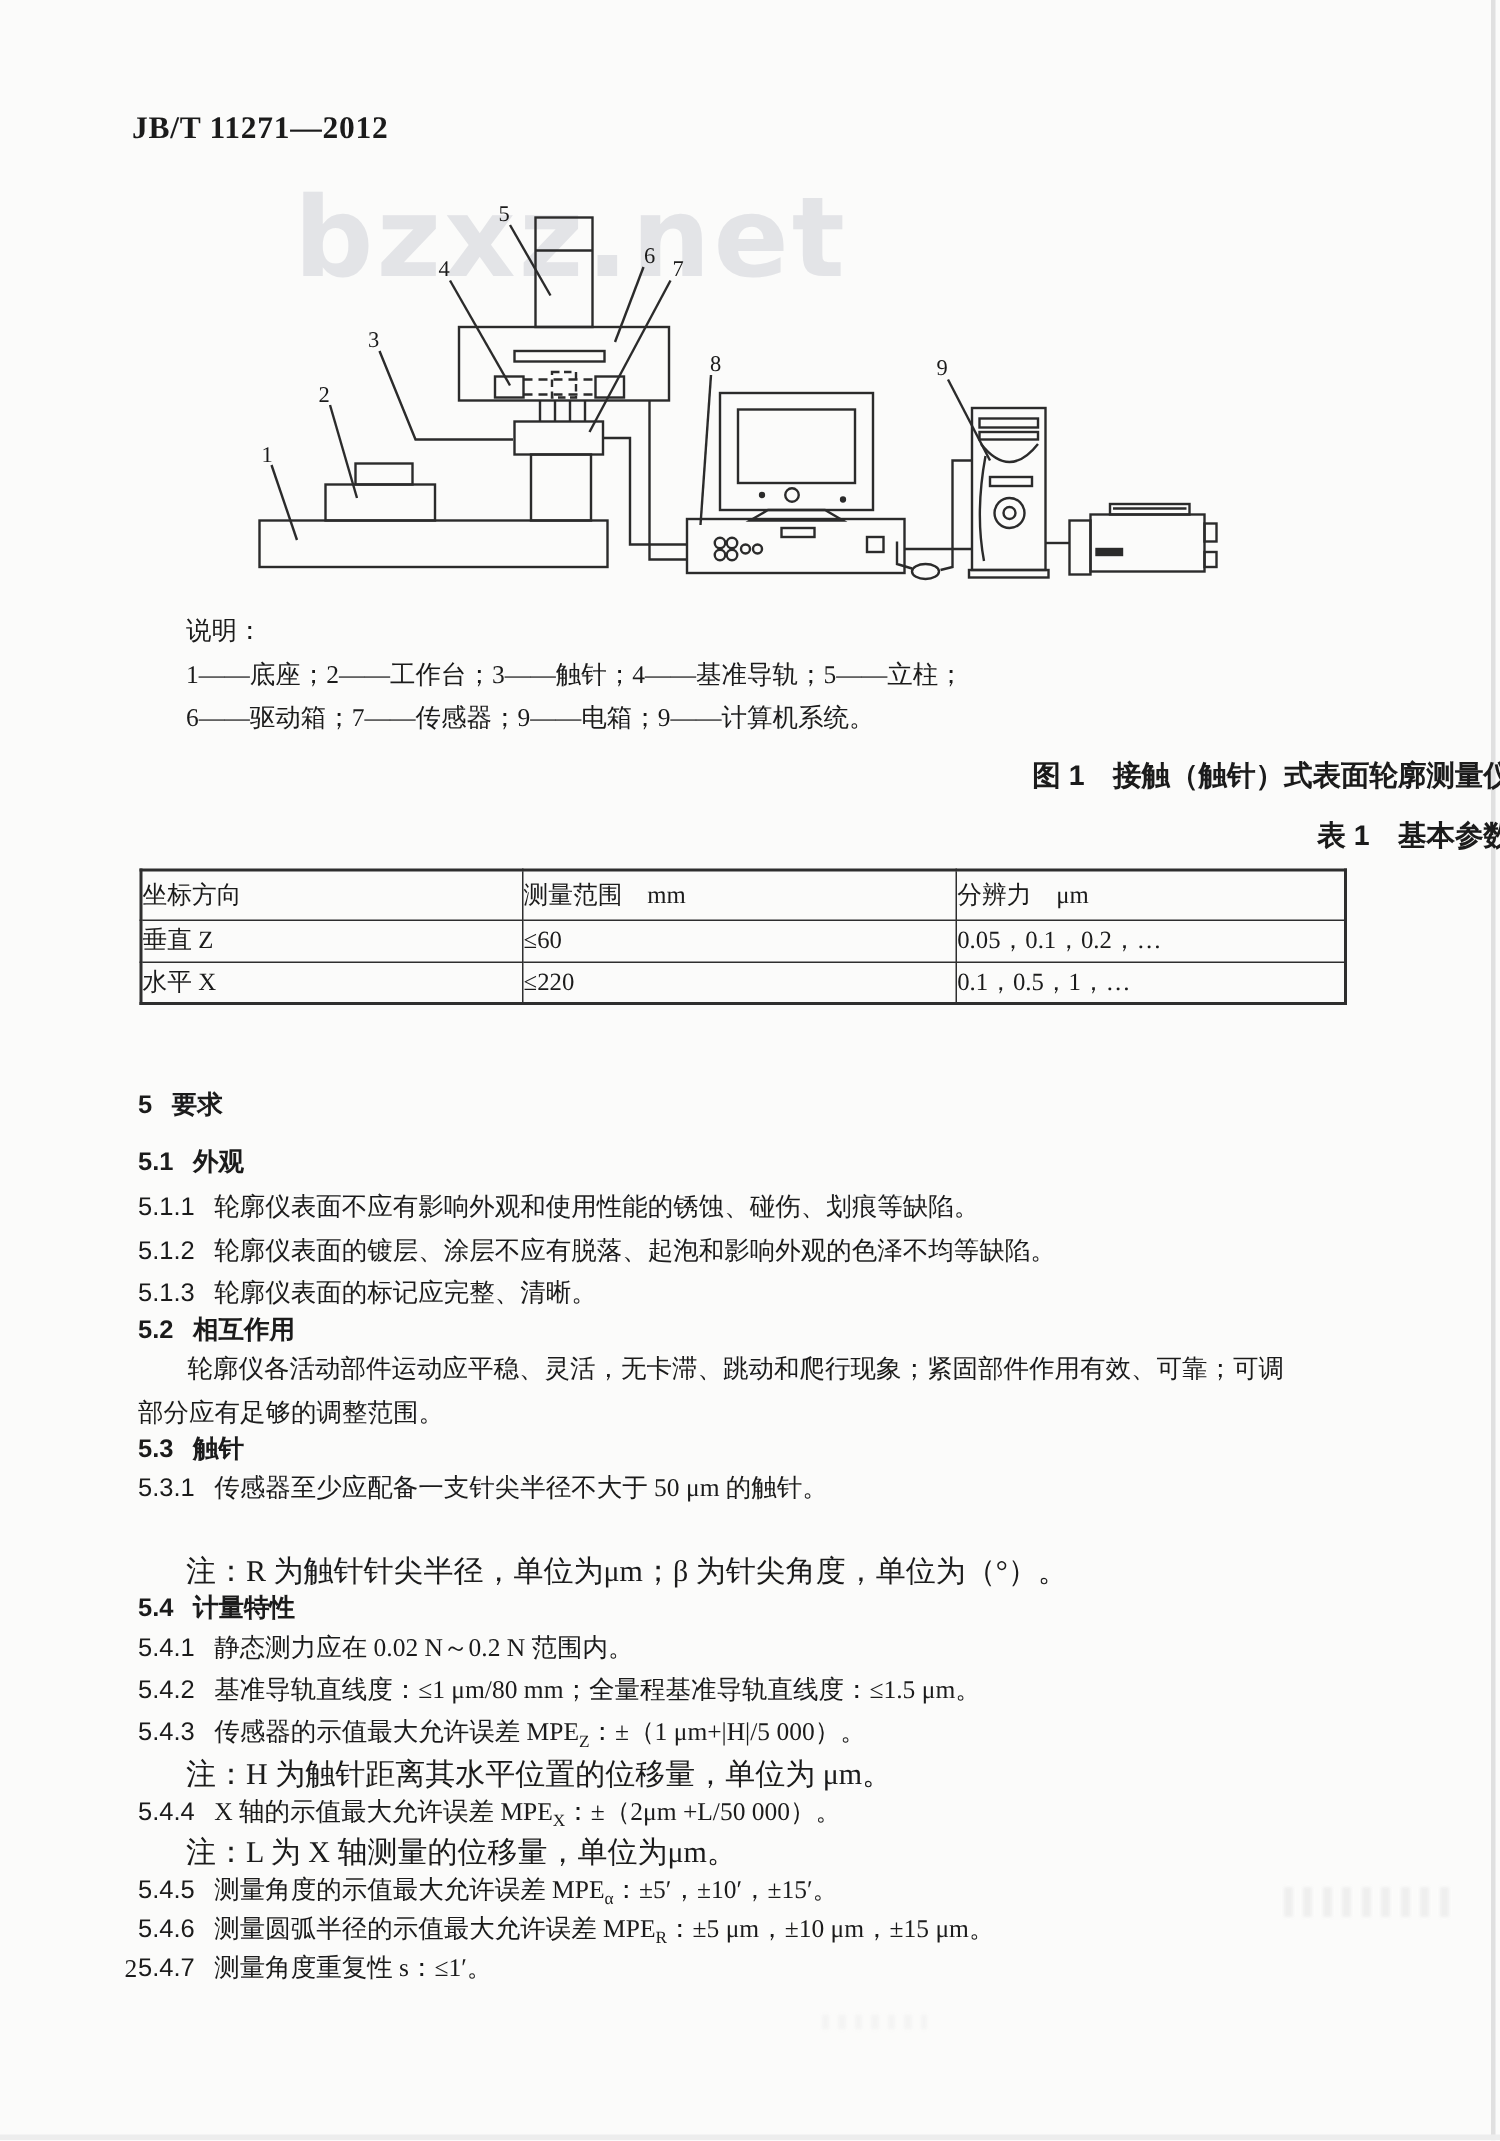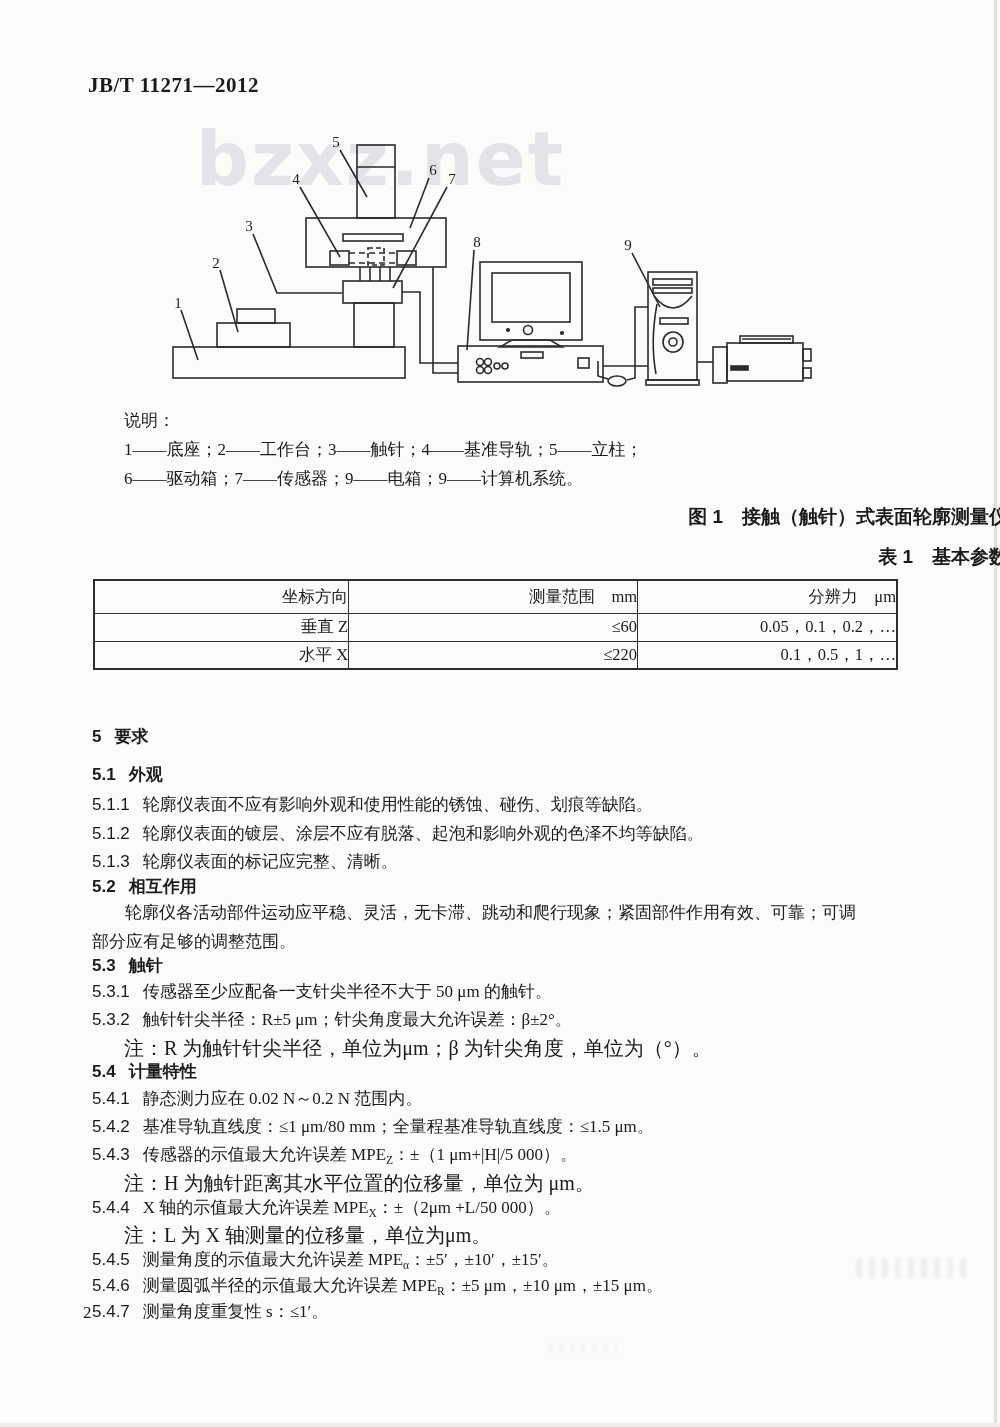--- a/index.html
+++ b/index.html
@@ -20,21 +20,21 @@
   .fig-svg { position:absolute; left:150px; top:130px; }
   .legend { position:absolute; left:124px; top:406px; font-size:17px; line-height:29px; }
   .fig-caption, .tbl-title {
     position:absolute; left:8px; width:1000px; text-align:right;
     font-family:"Liberation Sans", sans-serif; font-weight:bold; font-size:19px;
   }
   .fig-caption { top:504px; }
   .tbl-title { top:544px; }
   .params-table {
     position:absolute; left:93px; top:579px; width:805px;
-    border-collapse:collapse; font-size:16.5px; text-align:right;
+    border-collapse:collapse; font-size:16.5px; text-align:left;
     border:2px solid #2e2e2e;
   }
   .params-table th, .params-table td { border:1.5px solid #2e2e2e; font-weight:normal; }
   .params-table thead th { height:33px; }
   .params-table tbody td { height:28px; }
   .cl { position:absolute; left:92px; font-size:17px; line-height:22px; white-space:nowrap;margin-top:43px; }
   .cl .num { font-family:"Liberation Sans", sans-serif; margin-right:13px; }
   .h1, .h2 { font-family:"Liberation Sans", sans-serif; font-weight:bold; }
   .note { left:124px; font-size:20px; }
   .para { white-space:nowrap; }
@@ -231,23 +231,20 @@
     <span class="num">5.2</span><span>相互作用</span>
   </div>
   <div class="cl para" style="top:859px; left:125px">轮廓仪各活动部件运动应平稳、灵活，无卡滞、跳动和爬行现象；紧固部件作用有效、可靠；可调</div>
   <div class="cl para" style="top:888px">部分应有足够的调整范围。</div>
   <div class="cl h2" style="top:912px">
     <span class="num">5.3</span><span>触针</span>
   </div>
   <div class="cl" style="top:938px">
     <span class="num">5.3.1</span><span>传感器至少应配备一支针尖半径不大于 50 μm 的触针。</span>
   </div>
-  <div class="cl" style="top:966px">
-    <span class="num">5.3.2</span><span>触针针尖半径：R±5 μm；针尖角度最大允许误差：β±2°。</span>
-  </div>
   <div class="cl note" style="top:994px">注：R 为触针针尖半径，单位为μm；β 为针尖角度，单位为（°）。</div>
   <div class="cl h2" style="top:1018px">
     <span class="num">5.4</span><span>计量特性</span>
   </div>
   <div class="cl" style="top:1045px">
     <span class="num">5.4.1</span><span>静态测力应在 0.02 N～0.2 N 范围内。</span>
   </div>
   <div class="cl" style="top:1073px">
     <span class="num">5.4.2</span><span>基准导轨直线度：≤1 μm/80 mm；全量程基准导轨直线度：≤1.5 μm。</span>
   </div>

